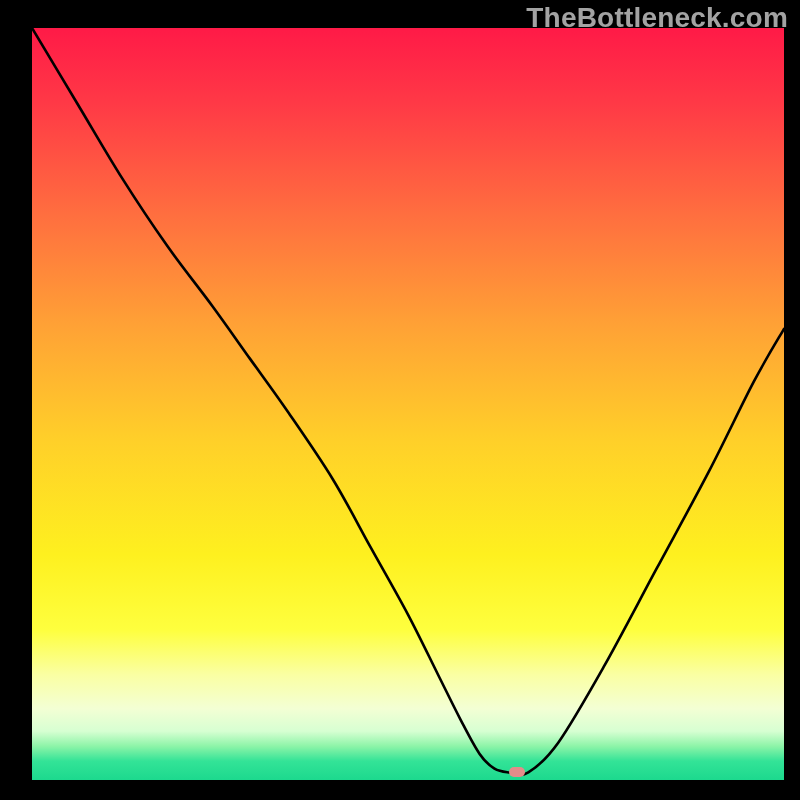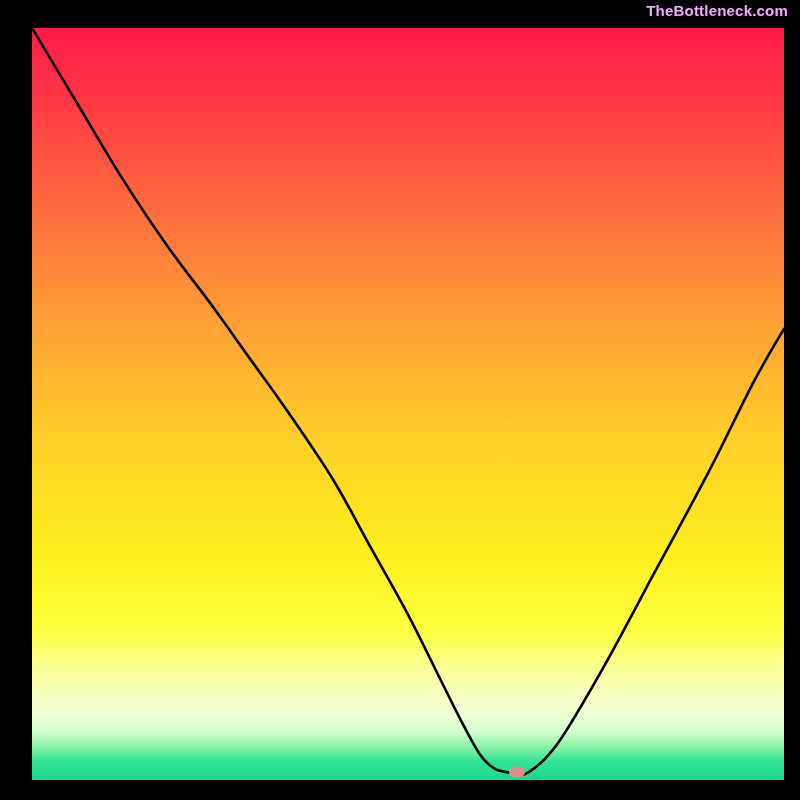--- a/index.html
+++ b/index.html
@@ -13,23 +13,23 @@
   }
   .wrap {
     position: relative;
     width: 800px;
     height: 800px;
   }
   .watermark {
     position: absolute;
     top: 2px;
     right: 12px;
-    font-size: 15px;
+    font-size: 28px;
     font-weight: 600;
-    color: #f0abfc;
+    color: #a3a3a3;
     letter-spacing: 0.2px;
     z-index: 30;
     user-select: none;
   }
   
   .plot {
     position: absolute;
     left: 32px;
     top: 28px;
     width: 752px;   

